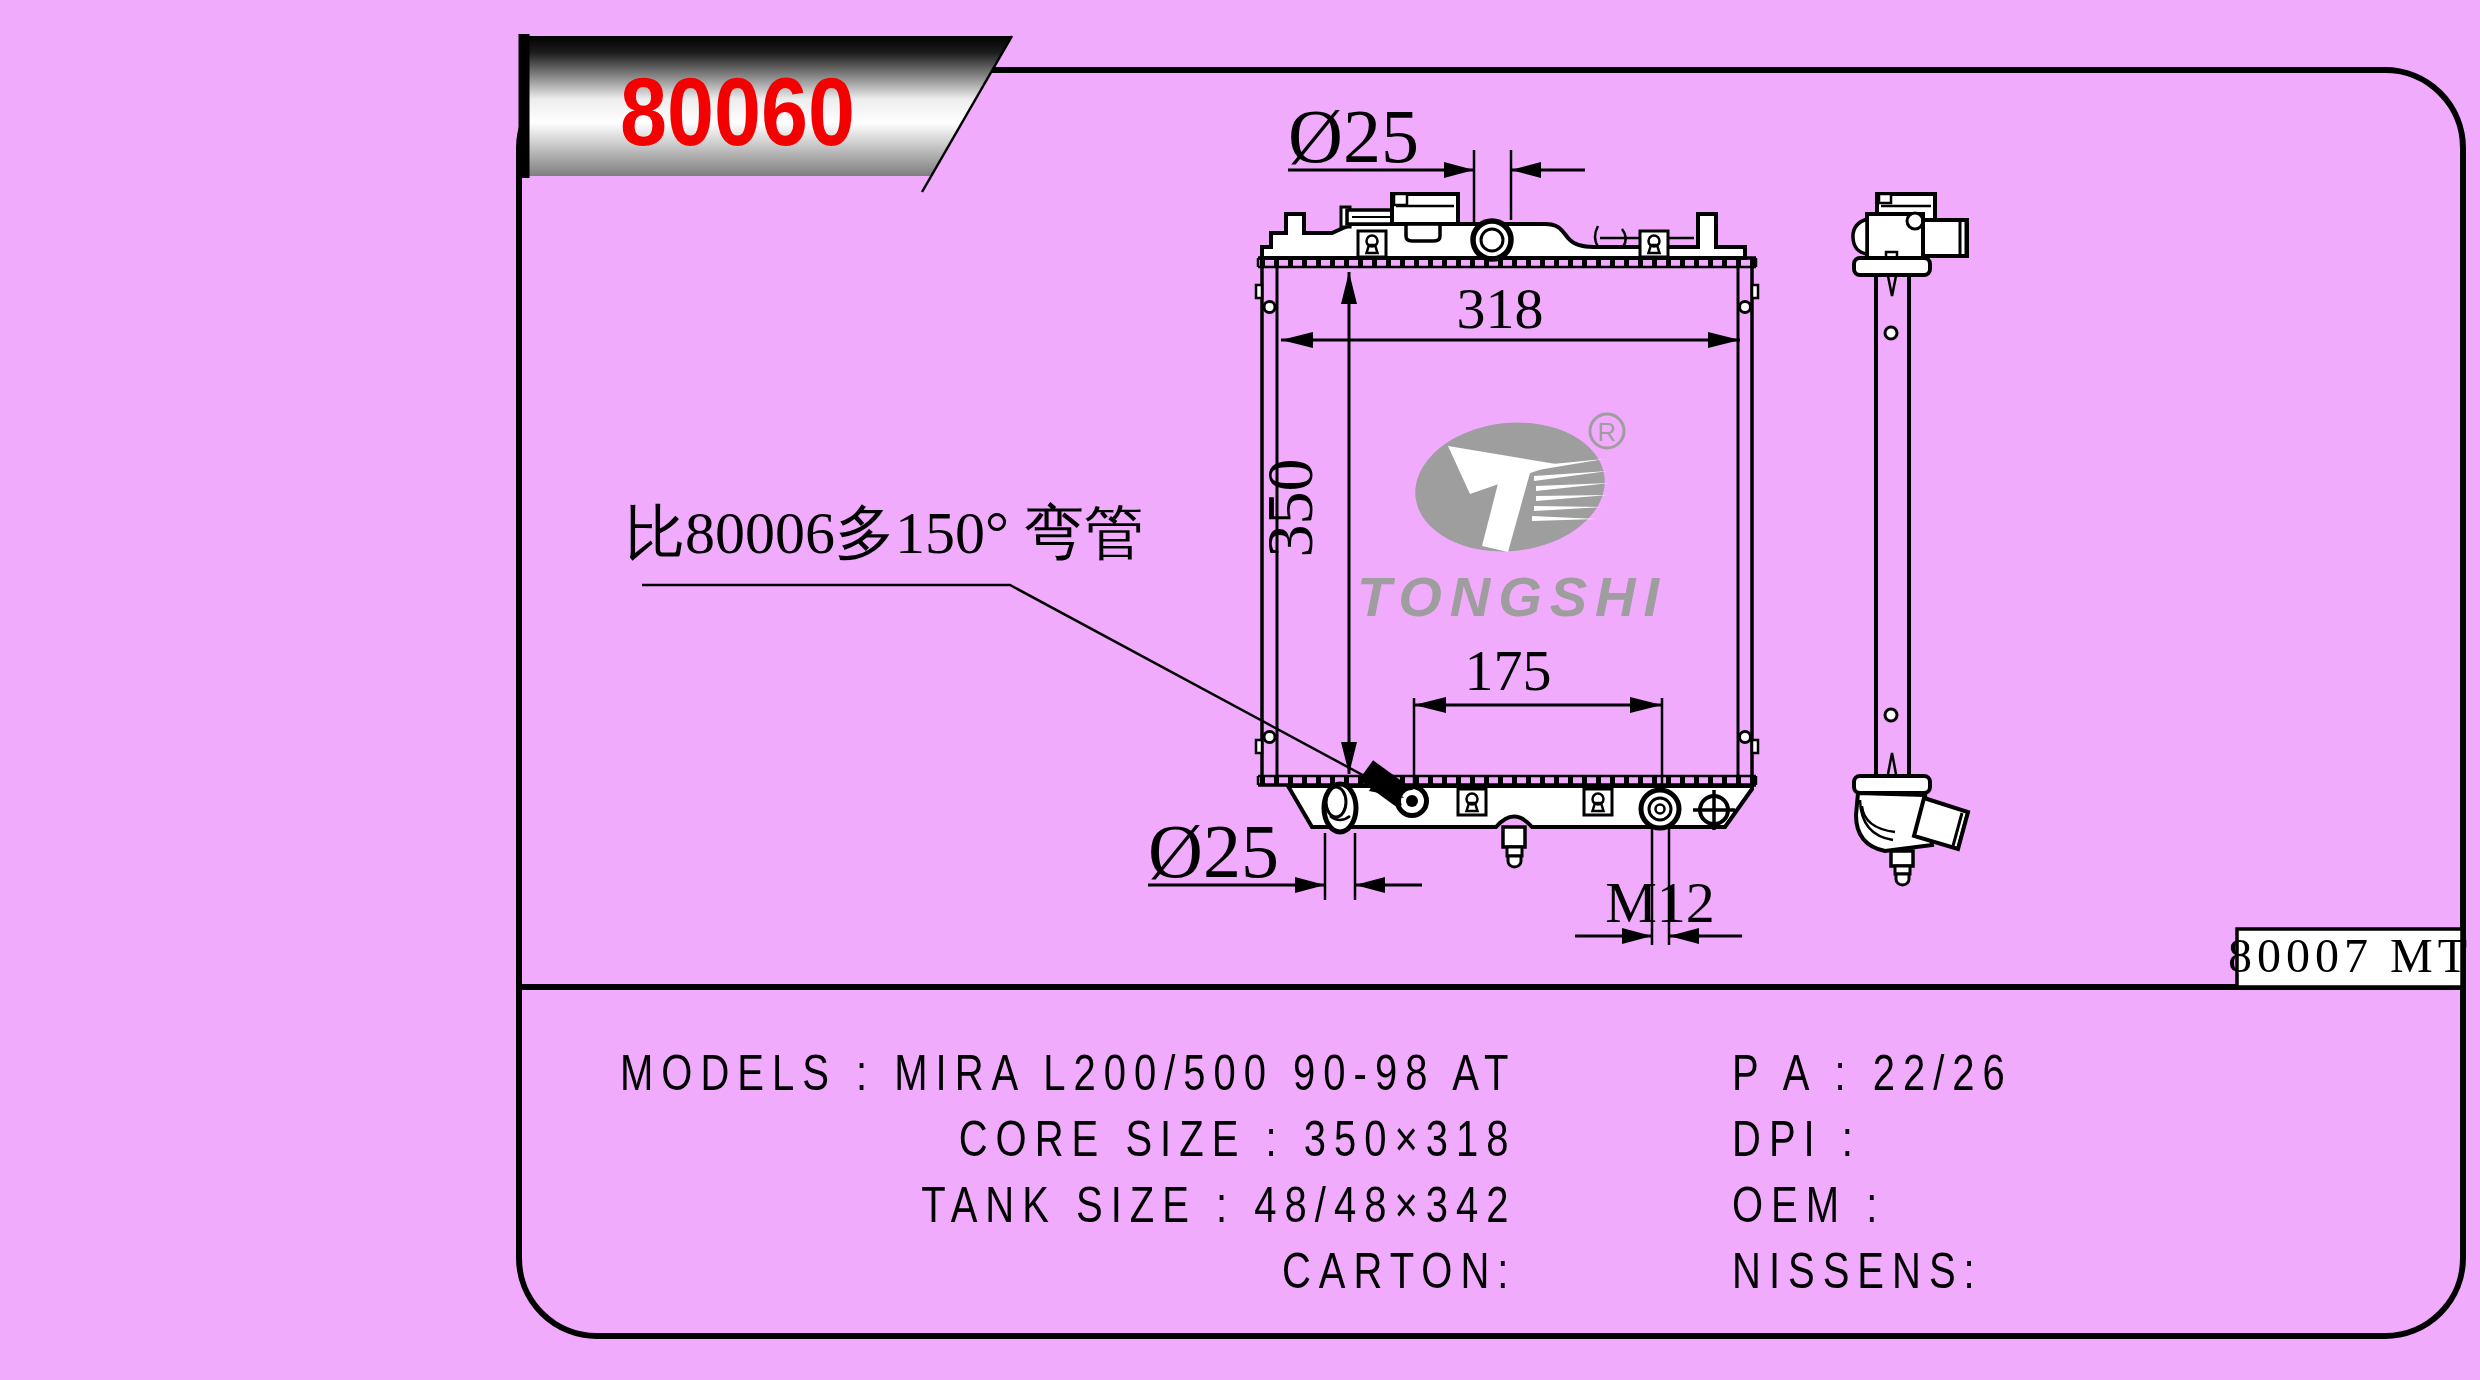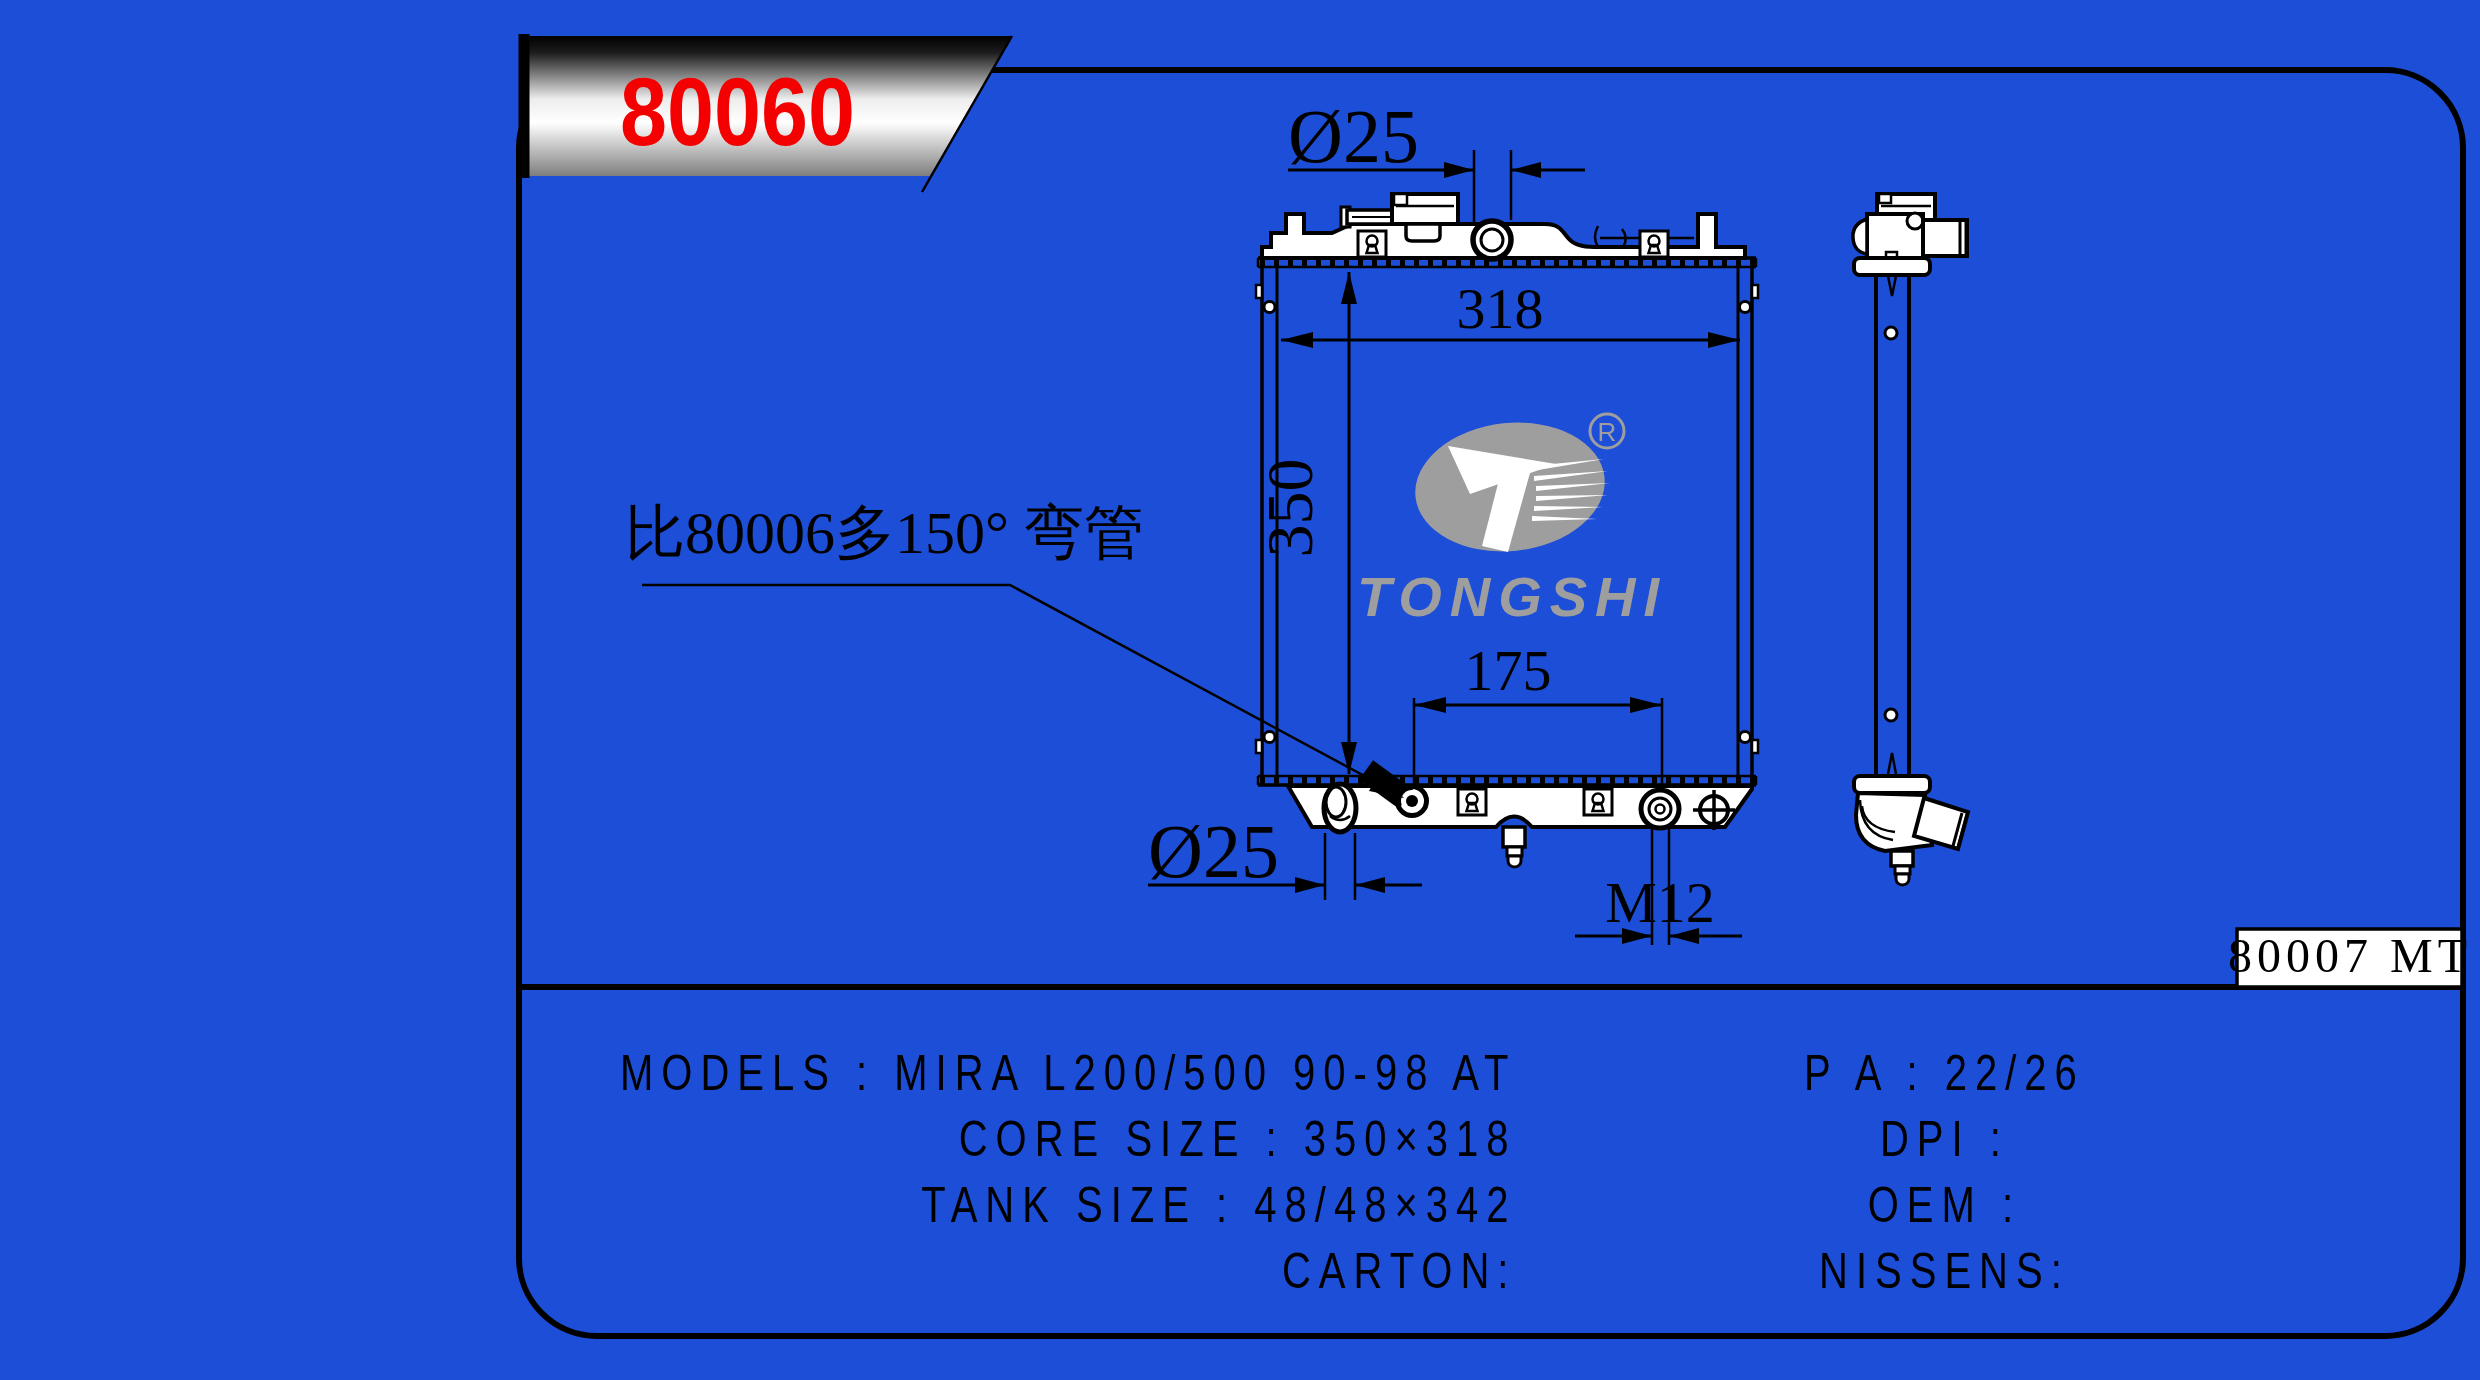--- a/index.html
+++ b/index.html
@@ -1,23 +1,23 @@
 <!DOCTYPE html>
 <html><head>
 <meta charset="utf-8">
 <style>
   html,body{margin:0;padding:0;background:#fff;}
-  .page{position:relative;width:2480px;height:1380px;background:#1d4ed8;overflow:hidden;
+  .page{position:relative;width:2480px;height:1380px;background:#f0abfc;overflow:hidden;
         font-family:"Liberation Sans",sans-serif;}
   .page svg{position:absolute;left:0;top:0;}
   .specs-col{position:absolute;top:1040px;color:#000;}
   .specs-line{font-size:50px;line-height:66px;letter-spacing:10px;white-space:pre;
               transform:scaleX(0.8);transform-origin:0 0;font-family:"Liberation Sans",sans-serif;}
   .col-left{left:620px;text-align:right;}
-  .col-right{left:1804px;text-align:center;}
+  .col-right{left:1732px;}
 </style>
 </head>
 <body>
 
 <div class="page">
 
 <svg width="2480" height="1380" viewBox="0 0 2480 1380">
   <defs>
     <linearGradient id="bannerGrad" x1="0" y1="0" x2="0" y2="1">
       <stop offset="0" stop-color="#000000"></stop>

